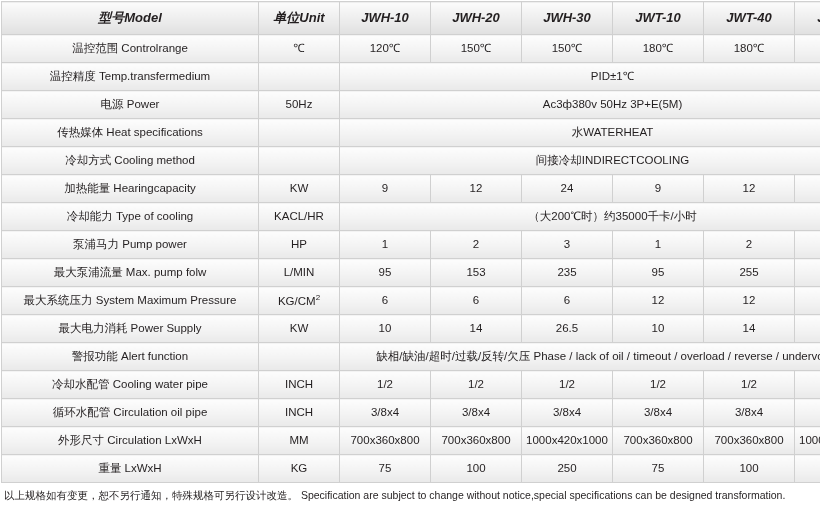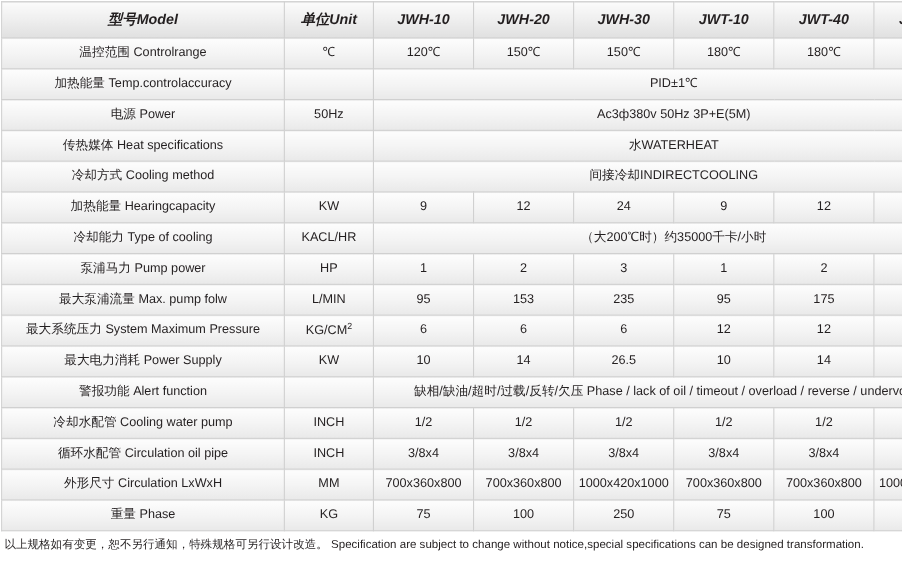--- a/index.html
+++ b/index.html
@@ -97,21 +97,21 @@
         <td class="rowlabel col-label">温控范围 Controlrange</td>
         <td class="unit col-unit">℃</td>
         <td class="val col-model">120℃</td>
         <td class="val col-model">150℃</td>
         <td class="val col-model">150℃</td>
         <td class="val col-model">180℃</td>
         <td class="val col-model">180℃</td>
         <td class="val col-model">180℃</td>
       </tr>
       <tr>
-        <td class="rowlabel col-label">加热能量 Temp.controlaccuracy</td>
+        <td class="rowlabel col-label">温控精度 Temp.transfermedium</td>
         <td class="unit col-unit"></td>
         <td colspan="6" class="span">PID±1℃</td>
       </tr>
       <tr>
         <td class="rowlabel col-label">电源 Power</td>
         <td class="unit col-unit">50Hz</td>
         <td colspan="6" class="span">Ac3ф380v 50Hz 3P+E(5M)</td>
       </tr>
       <tr>
         <td class="rowlabel col-label">传热媒体 Heat specifications</td>
@@ -148,21 +148,21 @@
         <td class="val col-model">2</td>
         <td class="val col-model">3</td>
       </tr>
       <tr>
         <td class="rowlabel col-label">最大泵浦流量 Max. pump folw</td>
         <td class="unit col-unit">L/MIN</td>
         <td class="val col-model">95</td>
         <td class="val col-model">153</td>
         <td class="val col-model">235</td>
         <td class="val col-model">95</td>
-        <td class="val col-model">175</td>
+        <td class="val col-model">255</td>
         <td class="val col-model">235</td>
       </tr>
       <tr>
         <td class="rowlabel col-label">最大系统压力 System Maximum Pressure</td>
         <td class="unit col-unit"><span>KG/CM</span><sup>2</sup></td>
         <td class="val col-model">6</td>
         <td class="val col-model">6</td>
         <td class="val col-model">6</td>
         <td class="val col-model">12</td>
         <td class="val col-model">12</td>
@@ -177,21 +177,21 @@
         <td class="val col-model">10</td>
         <td class="val col-model">14</td>
         <td class="val col-model">26.5</td>
       </tr>
       <tr>
         <td class="rowlabel col-label">警报功能 Alert function</td>
         <td class="unit col-unit"></td>
         <td colspan="6" class="span small-span">缺相/缺油/超时/过载/反转/欠压 Phase / lack of oil / timeout / overload / reverse / undervoltage</td>
       </tr>
       <tr>
-        <td class="rowlabel col-label">冷却水配管 Cooling water pump</td>
+        <td class="rowlabel col-label">冷却水配管 Cooling water pipe</td>
         <td class="unit col-unit">INCH</td>
         <td class="val col-model">1/2</td>
         <td class="val col-model">1/2</td>
         <td class="val col-model">1/2</td>
         <td class="val col-model">1/2</td>
         <td class="val col-model">1/2</td>
         <td class="val col-model">1/2</td>
       </tr>
       <tr>
         <td class="rowlabel col-label">循环水配管 Circulation oil pipe</td>
@@ -207,21 +207,21 @@
         <td class="rowlabel col-label">外形尺寸 Circulation LxWxH</td>
         <td class="unit col-unit">MM</td>
         <td class="val small-span col-model">700x360x800</td>
         <td class="val small-span col-model">700x360x800</td>
         <td class="val small-span col-model">1000x420x1000</td>
         <td class="val small-span col-model">700x360x800</td>
         <td class="val small-span col-model">700x360x800</td>
         <td class="val small-span col-model">1000x420x1000</td>
       </tr>
       <tr>
-        <td class="rowlabel col-label">重量 Phase</td>
+        <td class="rowlabel col-label">重量 LxWxH</td>
         <td class="unit col-unit">KG</td>
         <td class="val col-model">75</td>
         <td class="val col-model">100</td>
         <td class="val col-model">250</td>
         <td class="val col-model">75</td>
         <td class="val col-model">100</td>
         <td class="val col-model">180</td>
       </tr>
     </tbody>
 </table>

